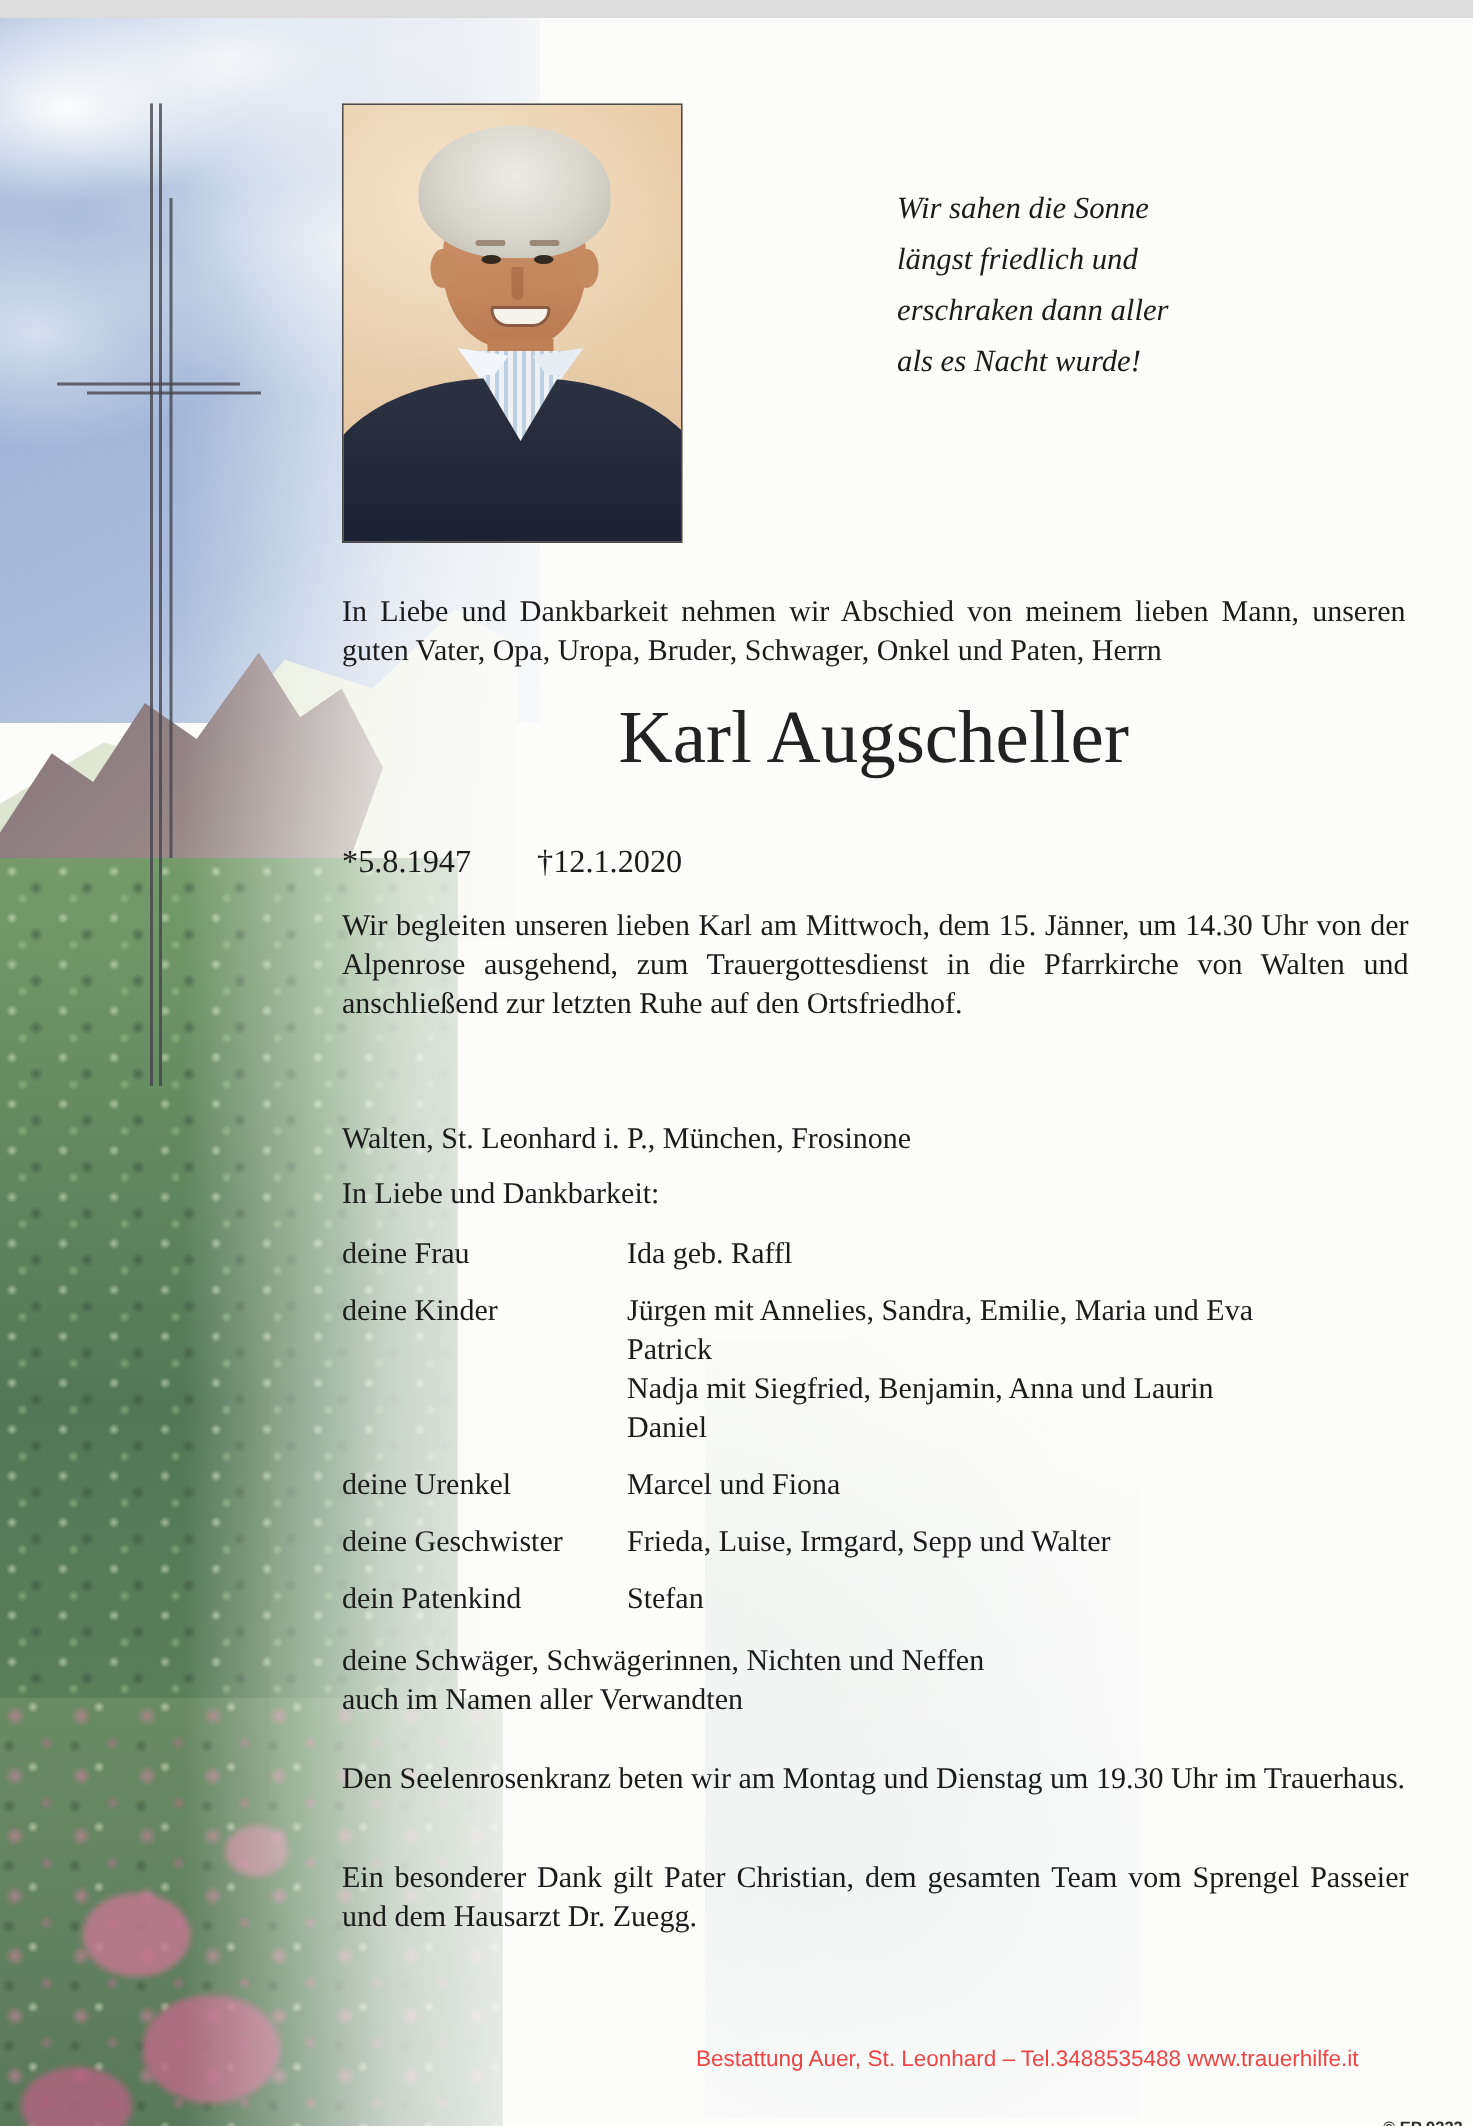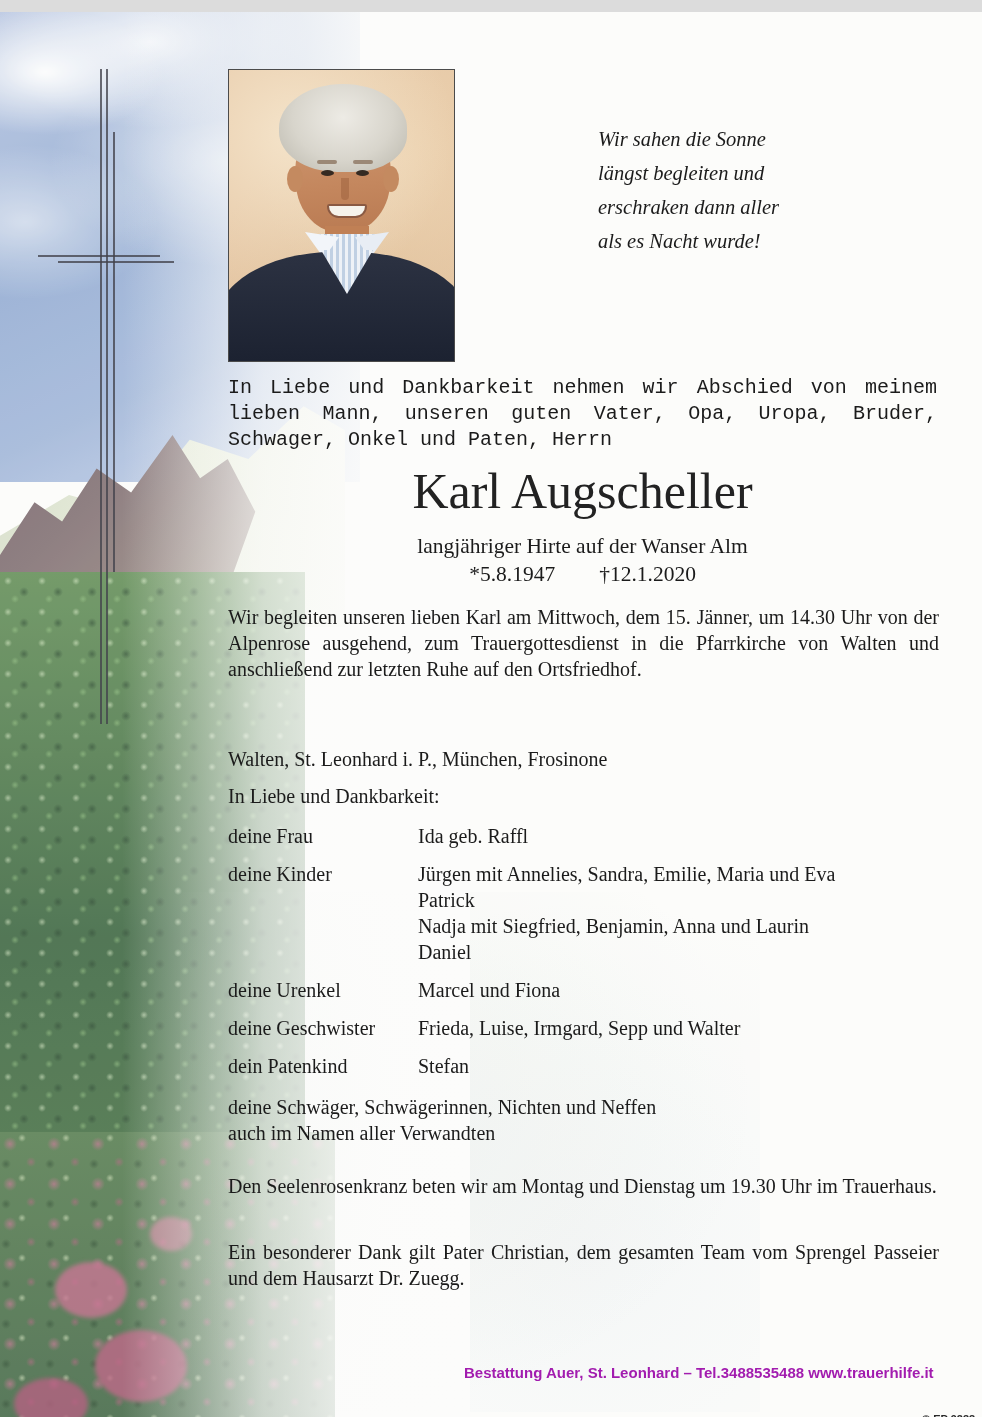--- a/index.html
+++ b/index.html
@@ -104,38 +104,38 @@
     clip-path:polygon(0 20%,100% 0,45% 100%); }
   .p-sweater { left:-14px; top:182px; width:256px; height:115px;
     background:linear-gradient(#2c3242,#1b2130);
     border-radius:46% 46% 0 0 / 72px 72px 0 0; }
   .p-vneck { left:92px; top:180px; width:52px; height:44px;
     clip-path:polygon(0 0,100% 0,50% 100%);
     background:repeating-linear-gradient(90deg,#eef2f7 0 3px,#c0d0e3 3px 6px); }
   
   .tx { position:absolute; z-index:3; }
   .poem { left:598px; top:110px; font-style:italic; font-size:20.5px; line-height:34px; }
-  .intro { left:228px; top:363px; width:709px; text-align:justify;font-family:Liberation Mono, monospace; }
+  .intro { left:228px; top:383px; width:709px; text-align:justify; }
   .name { left:228px; top:450px; width:709px; text-align:center; font-size:50px; line-height:58px; color:#222; }
   .subtitle { left:228px; top:521px; width:709px; text-align:center; font-size:21.5px; }
-  .dates { left:228px; top:549px; width:709px; text-align:center; font-size:21.5px; }
+  .dates { left:228px; top:549px; width:709px; font-size:21.5px; }
   .dates .birth { margin-right:44px; }
   .obituary { left:228px; top:592px; width:711px; text-align:justify; }
   .obituary p { margin:0; }
   .places { left:228px; top:734px; }
   .mourning { left:228px; top:771px; }
   .relatives { left:228px; top:811px; width:711px; }
   .rel-row { display:flex; margin-bottom:12px; }
   .rel-label { width:190px; flex:0 0 190px;font-family:Liberation Serif, serif; }
   .rel-names { flex:1; }
   .extended { left:228px; top:1082px; }
   .rosary { left:228px; top:1161px; width:711px; }
   .thanks { left:228px; top:1227px; width:711px; text-align:justify; }
   .farewell { left:228px; top:1291px; width:711px; text-align:justify; }
-  .footerline { left:464px; top:1348px; font-family:"Liberation Sans", sans-serif; font-size:15px; color:#a21caf;font-weight:bold; }
+  .footerline { left:464px; top:1348px; font-family:"Liberation Sans", sans-serif; font-size:15px; color:#ef4444; }
   .printcode { left:922px; top:1394px; font-family:"Liberation Sans", sans-serif;
     font-size:11px; font-weight:bold; color:#2a2a2a; }
 </style>
 </head>
 <body>
 
 <div class="card">
 
   <div class="bg">
     <div class="bg-sky"></div>
@@ -174,29 +174,28 @@
     <div class="p-neck"></div>
     <div class="p-collar-shirt"></div>
     <div class="p-collar-l"></div>
     <div class="p-collar-r"></div>
     <div class="p-sweater"></div>
     <div class="p-vneck"></div>
   </div>
 
   <div class="tx poem">
     <div>Wir sahen die Sonne</div>
-    <div>längst begleiten und</div>
+    <div>längst friedlich und</div>
     <div>erschraken dann aller</div>
     <div>als es Nacht wurde!</div>
   </div>
 
   <div class="tx intro">In Liebe und Dankbarkeit nehmen wir Abschied von meinem lieben Mann, unseren guten Vater, Opa, Uropa, Bruder, Schwager, Onkel und Paten, Herrn</div>
 
   <div class="tx name">Karl Augscheller</div>
-  <div class="tx subtitle">langjähriger Hirte auf der Wanser Alm</div>
   <div class="tx dates">
     <span class="birth">*5.8.1947</span><span>†12.1.2020</span>
   </div>
 
   <div class="tx obituary">
     <p>Wir begleiten unseren lieben Karl am Mittwoch, dem 15. Jänner, um 14.30 Uhr von der Alpenrose ausgehend, zum Trauergottesdienst in die Pfarrkirche von Walten und anschließend zur letzten Ruhe auf den Ortsfriedhof.</p>
   </div>
 
   <div class="tx places">Walten, St. Leonhard i. P., München, Frosinone</div>
 

